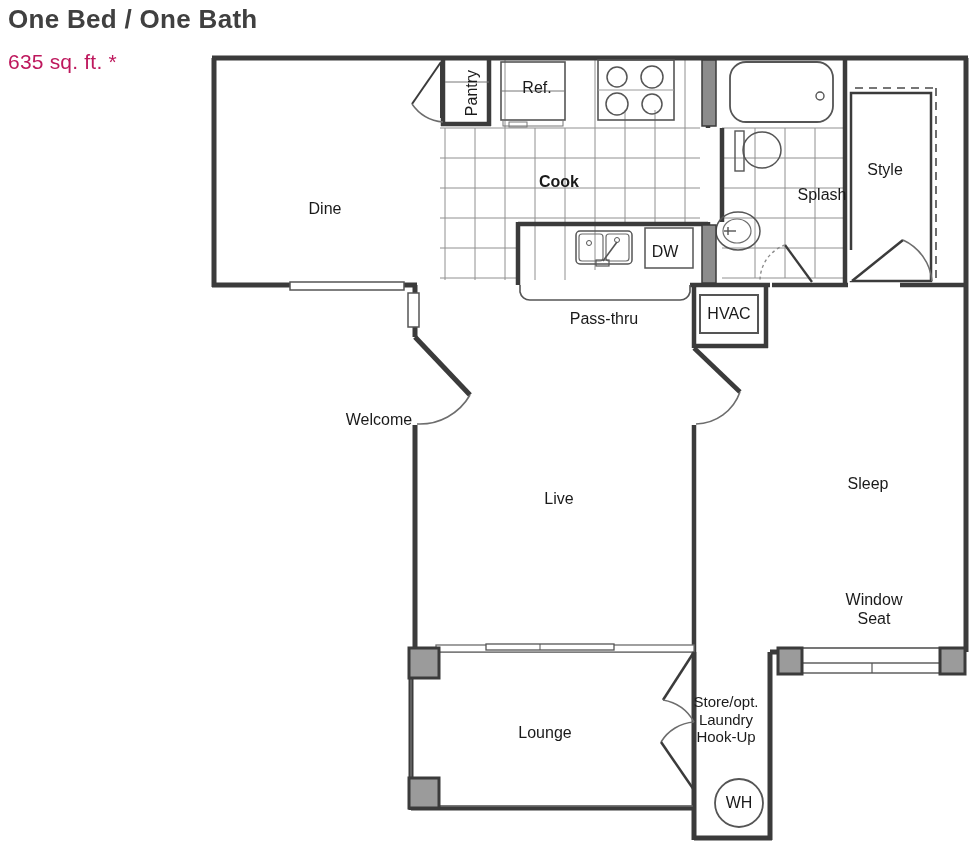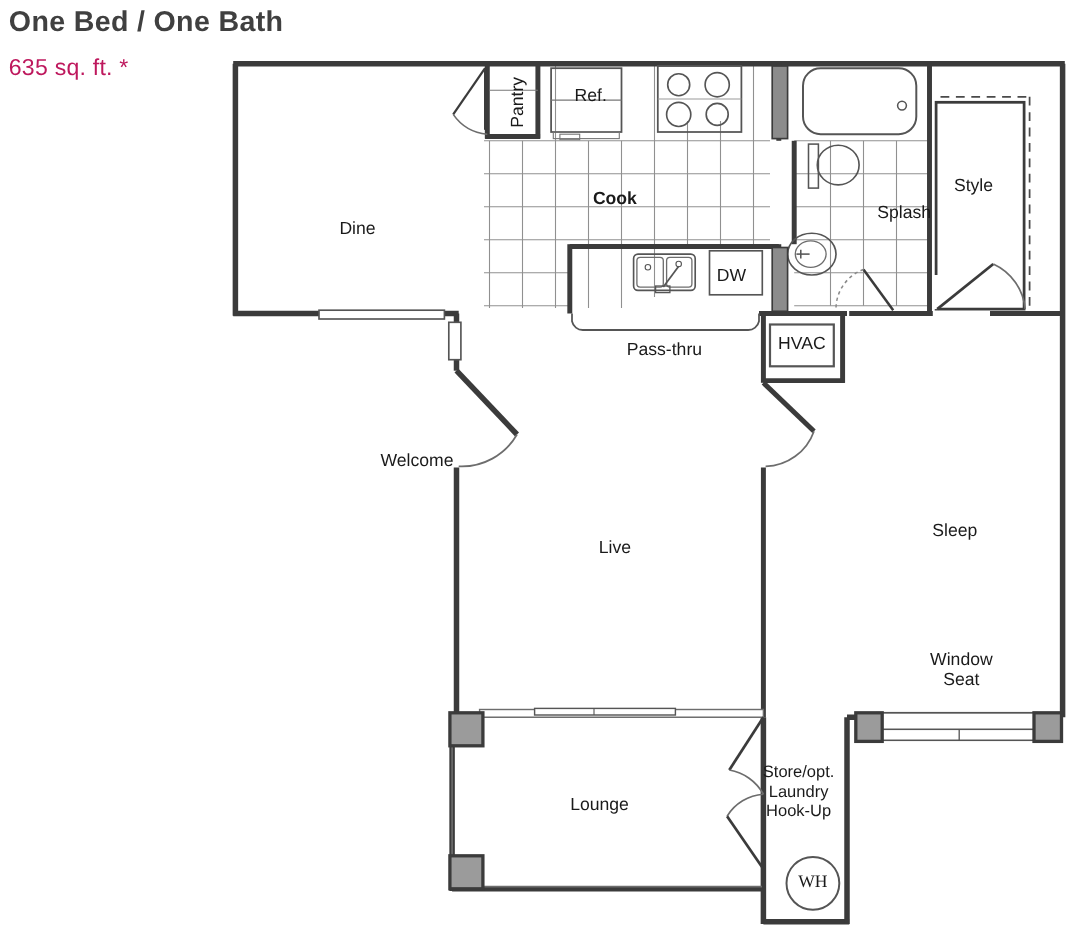--- a/index.html
+++ b/index.html
@@ -283,14 +283,14 @@
     <div class="room-label" style="left: 885px; top: 170px;">Style</div>
     <div class="room-label" style="left: 379px; top: 380px; margin-top: 40px;">Welcome</div>
     <div class="room-label" style="left: 559px; top: 499px; text-align: center;">Live</div>
     <div class="room-label" style="left: 868px; top: 484px;">Sleep</div>
     <div class="room-label multiline" style="left: 874px; top: 610px;">Window
 Seat</div>
     <div class="room-label" style="left: 545px; top: 733px;">Lounge</div>
     <div class="room-label multiline small" style="left: 726px; top: 720px;">Store/opt.
 Laundry
 Hook-Up</div>
-    <div class="room-label" style="left: 739px; top: 803px; font-family: Liberation Serif, serif;">WH</div>
+    <div class="room-label" style="left: 739px; top: 803px;">WH</div>
   </div>
 
 </body></html>

